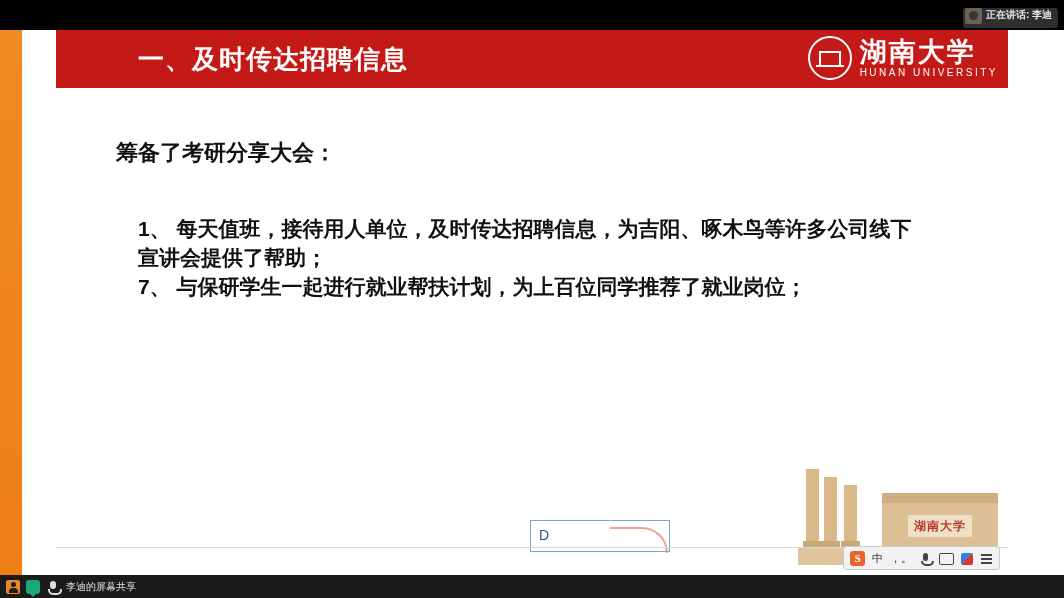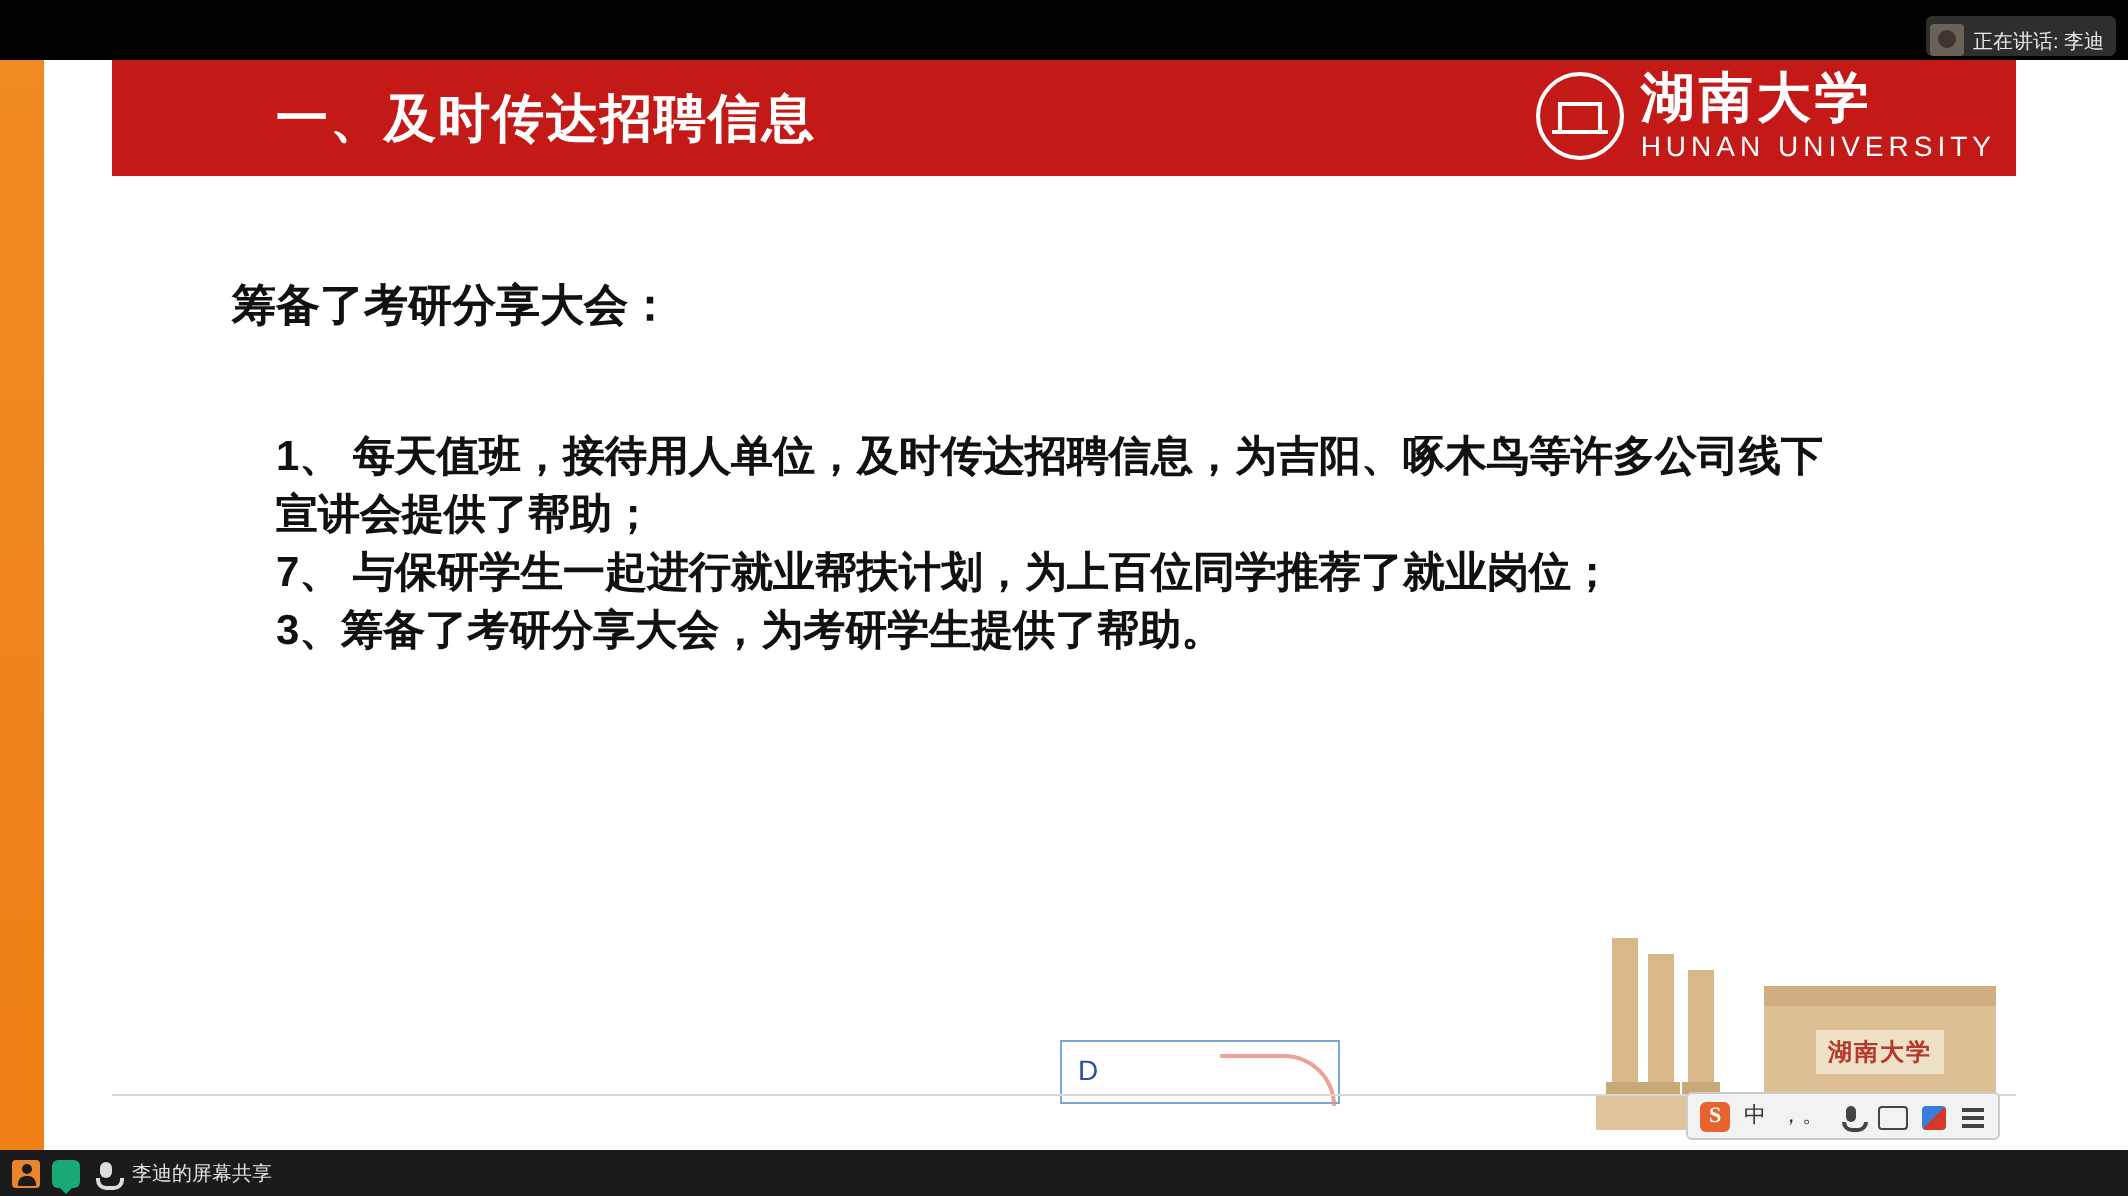--- a/index.html
+++ b/index.html
@@ -27,23 +27,24 @@
     width: 1064px; height: 30px;
     background: #000000;
   }
   .speaker-pill {
     position: absolute;
     right: 6px; top: 8px;
     height: 20px;
     background: #2e2e2e;
     border-radius: 3px;
     display: flex;
-    align-items: flex-end;
+    align-items: flex-start;
     padding: 0 6px 0 2px;
     gap: 4px;
+    font-weight: bold;
   }
   .speaker-thumb {
     width: 17px; height: 16px;
     background: #6b6257;
     border-radius: 2px;
     position: relative;
     overflow: hidden;
   }
   .speaker-thumb::after {
     content: "";
@@ -140,21 +141,21 @@
   }
   .logo-cn {
     color: #ffffff;
     font-size: 27px;
     font-weight: bold;
     font-family: "DejaVu Sans", sans-serif;
     letter-spacing: 2px;
   }
   .logo-en {
     color: #ffffff;
-    font-size: 14px;
+    font-size: 10px;
     letter-spacing: 2.5px;
     margin-top: 3px;
   }
 
   .body-heading {
     position: absolute;
     left: 60px; top: 108px;
     font-size: 22px;
     font-weight: bold;
     color: #111111;
@@ -427,21 +428,20 @@
           <div class="logo-en">HUNAN UNIVERSITY</div>
         </div>
       </div>
     </div>
 
     <div class="body-heading">筹备了考研分享大会：</div>
 
     <div class="body-list">
       <div>1、 每天值班，接待用人单位，及时传达招聘信息，为吉阳、啄木鸟等许多公司线下宣讲会提供了帮助；</div>
       <div>7、 与保研学生一起进行就业帮扶计划，为上百位同学推荐了就业岗位；</div>
-      <div>3、筹备了考研分享大会，为考研学生提供了帮助。</div>
     </div>
 
     <div class="campus">
       <div class="base"></div>
       <div class="col c1">
           <div class="col-top" style="left:-3px"></div>
         </div>
       <div class="col c2">
           <div class="col-top" style="left:-3px"></div>
         </div>

